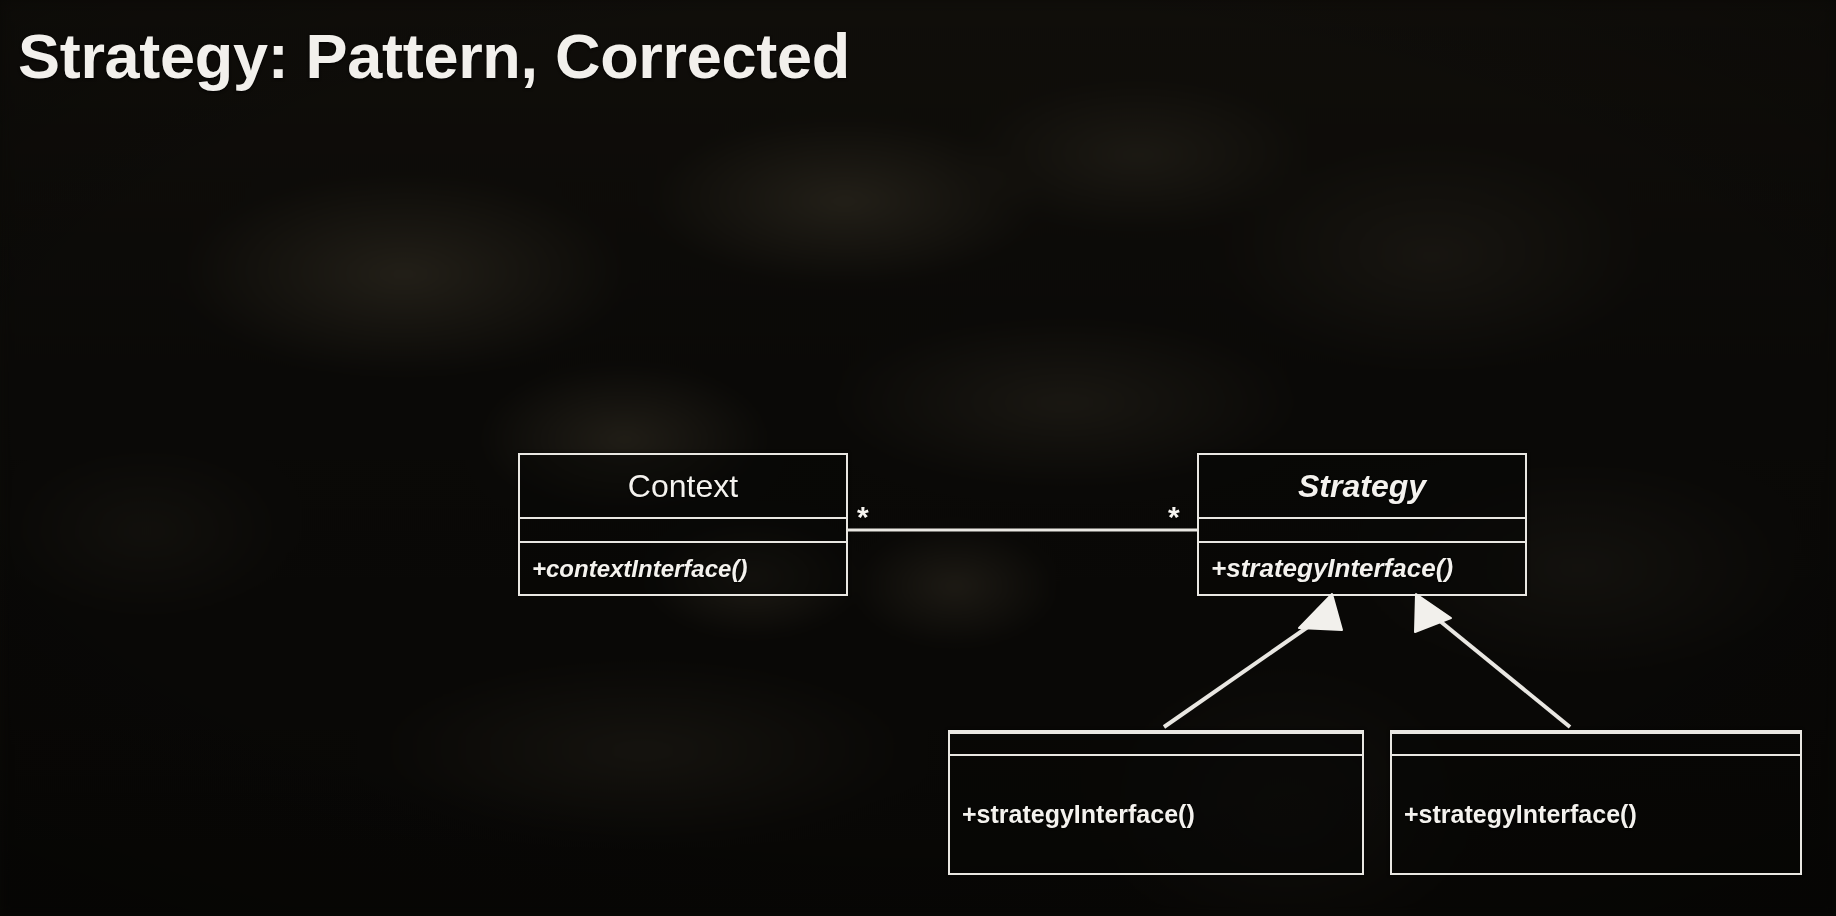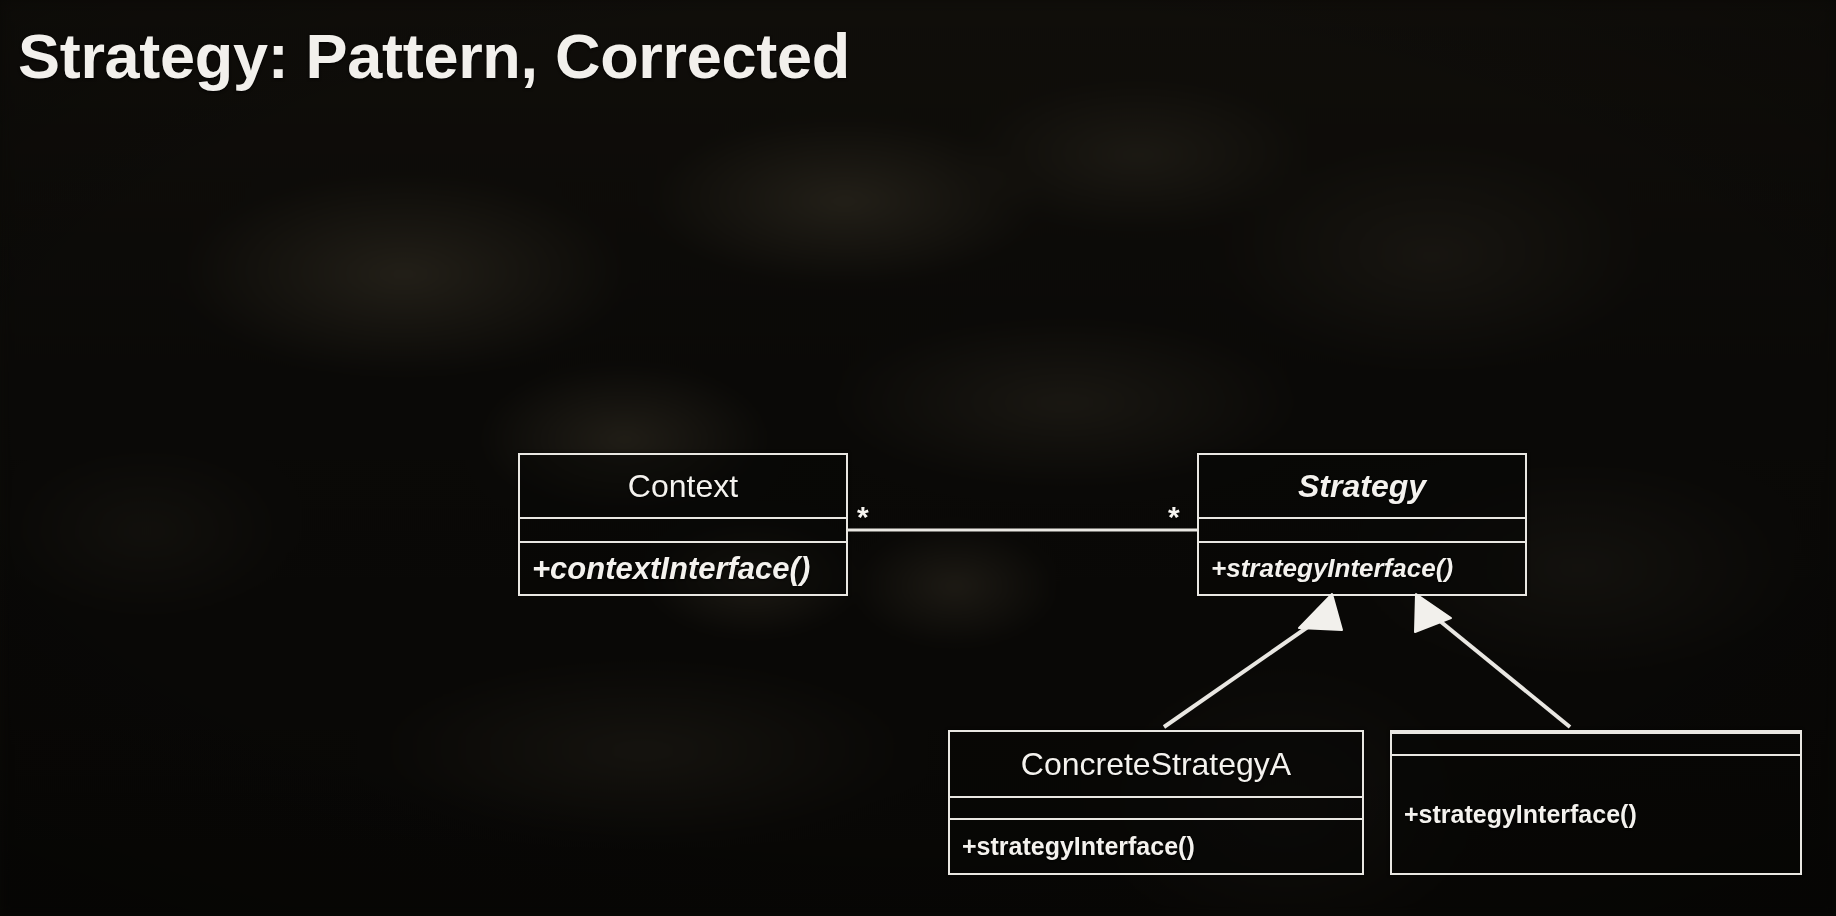--- a/index.html
+++ b/index.html
@@ -95,21 +95,21 @@
     text-shadow: 0 1px 2px rgba(0,0,0,0.8);
     padding-left: 12px;
   }
   .italic { font-style: italic; font-weight: bold; text-align: right; }
   .bold   { font-weight: bold; }
 
   
   #class-context { left: 518px; top: 453px; width: 330px; height: 143px; }
   #class-context .uml-name { height: 62px; font-size: 32px; }
   #class-context .uml-attrs { height: 24px; }
-  #class-context .uml-ops  { flex: 1; font-size: 31px; }
+  #class-context .uml-ops  { flex: 1; font-size: 24px; }
 
   
   #class-strategy { left: 1197px; top: 453px; width: 330px; height: 143px; }
   #class-strategy .uml-name { height: 62px; font-size: 32px; }
   #class-strategy .uml-attrs { height: 24px; }
   #class-strategy .uml-ops  { flex: 1; font-size: 26px; }
 
   
   #class-concrete-a { left: 948px; top: 730px; width: 416px; height: 145px; }
   #class-concrete-a .uml-name { height: 64px; font-size: 32px; }
@@ -159,21 +159,20 @@
       <div class="uml-ops italic">+contextInterface()</div>
     </div>
 
     <div class="uml-class" id="class-strategy">
       <div class="uml-name italic">Strategy</div>
       <div class="uml-attrs"></div>
       <div class="uml-ops italic">+strategyInterface()</div>
     </div>
 
     <div class="uml-class" id="class-concrete-a">
-      <div class="uml-name">ConcreteStrategyA</div>
       <div class="uml-attrs"></div>
       <div class="uml-ops bold">+strategyInterface()</div>
     </div>
 
     <div class="uml-class" id="class-concrete-b">
       <div class="uml-attrs"></div>
       <div class="uml-ops bold">+strategyInterface()</div>
     </div>
 
     <div class="multiplicity" id="mult-context-end">*</div>

